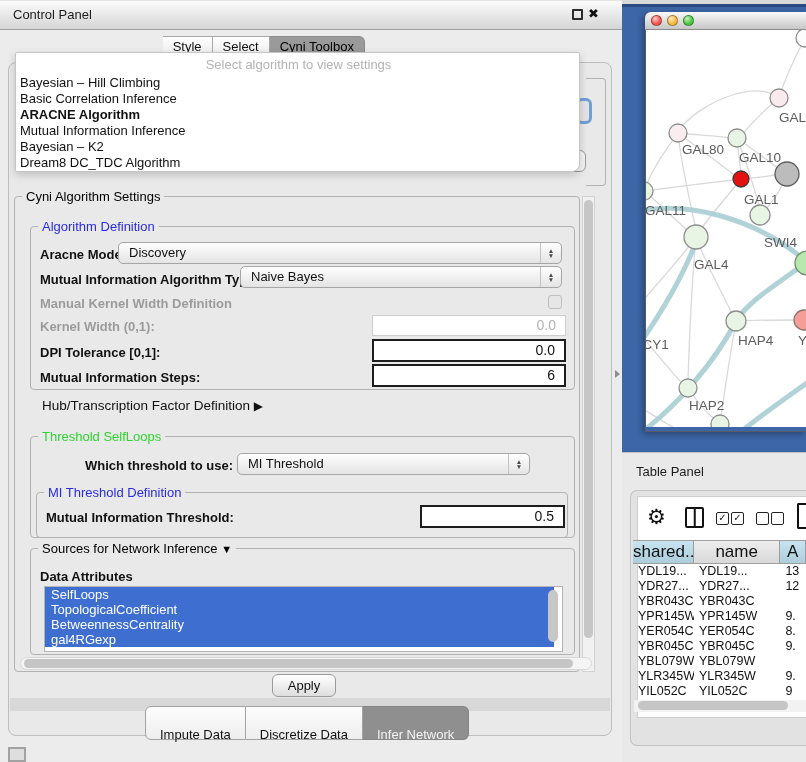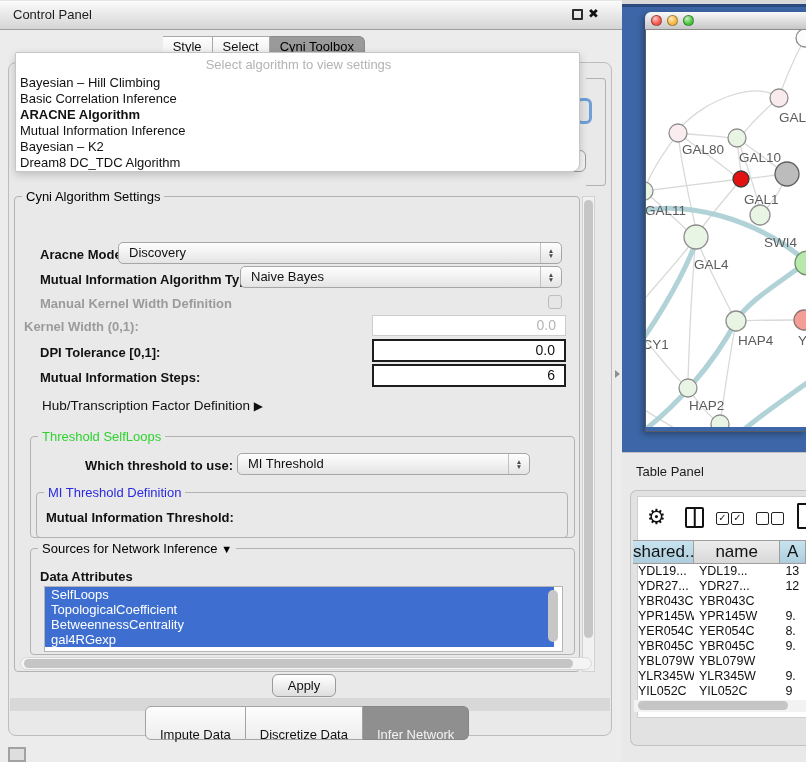--- a/index.html
+++ b/index.html
@@ -168,37 +168,40 @@
         <div class="abs popup-item" style="top: 102px;">Dream8 DC_TDC Algorithm</div>
       </div>
   </div>
 
   <div class="abs group" style="left:14px;top:196px;width:566px;height:476px;">
     <span class="gtitle">Cyni Algorithm Settings</span>
   </div>
   <div class="abs vsb-track"></div>
   <div class="abs vsb-thumb"></div>
 
+  <div class="abs group" style="left:30px;top:226px;width:545px;height:164px;">
+    <span class="gtitle blue-t">Algorithm Definition</span>
+  </div>
 
   <div class="abs lbl" style="left:40px;top:247px;">Aracne Mode:</div>
   <div class="abs combo" style="left:118px;top:242px;width:444px;">
     <span>Discovery</span>
     <span class="spin">▲<br>▼</span>
   </div>
 
   <div class="abs lbl" style="left:40px;top:272px;">Mutual Information Algorithm Type:</div>
   <div class="abs combo" style="left:240px;top:266px;width:322px;">
     <span>Naive Bayes</span>
     <span class="spin">▲<br>▼</span>
   </div>
 
   <div class="abs lbl dis" style="left:40px;top:296px;">Manual Kernel Width Definition</div>
   <div class="abs checkbox" style="left:548px;top:295px;"></div>
 
-  <div class="abs lbl dis" style="left:24px;top:319px;">Kernel Width (0,1):</div>
+  <div class="abs lbl dis" style="left:40px;top:319px;">Kernel Width (0,1):</div>
   <div class="abs field dis" style="left:372px;top:315px;width:194px;height:21px;">0.0</div>
 
   <div class="abs lbl" style="left:40px;top:345px;">DPI Tolerance [0,1]:</div>
   <div class="abs field focused" style="left:372px;top:339px;width:194px;height:23px;">0.0</div>
 
   <div class="abs lbl" style="left:40px;top:370px;">Mutual Information Steps:</div>
   <div class="abs field focused" style="left:372px;top:364px;width:194px;height:23px;">6</div>
 
   <div class="abs" style="left:42px;top:398px;font-size:13.5px;color:#111;">
     <span>Hub/Transcription Factor Definition</span>
@@ -211,20 +214,21 @@
   <div class="abs lbl" style="left:85px;top:458px;">Which threshold to use:</div>
   <div class="abs combo" style="left:237px;top:453px;width:293px;">
     <span>MI Threshold</span>
     <span class="spin">▲<br>▼</span>
   </div>
 
   <div class="abs group" style="left:36px;top:492px;width:532px;height:46px;">
     <span class="gtitle blue-t">MI Threshold Definition</span>
   </div>
   <div class="abs lbl" style="left:46px;top:510px;">Mutual Information Threshold:</div>
+  <div class="abs field focused" style="left:420px;top:505px;width:145px;height:23px;">0.5</div>
 
   <div class="abs group" style="left:30px;top:548px;width:545px;height:107px;">
     <span class="gtitle"><span>Sources for Network Inference</span> <span style="font-size:11px;">▼</span></span>
   </div>
   <div class="abs lbl" style="left:40px;top:569px;">Data Attributes</div>
   <div class="abs attr-list" style="left:44px;top:586px;width:519px;height:66px;">
     <div id="attr-items">
         <div class="attr-item" style="background: rgb(61, 110, 208); width: 503px;">SelfLoops</div>
         <div class="attr-item" style="background: rgb(61, 110, 208); width: 503px;">TopologicalCoefficient</div>
         <div class="attr-item" style="background: rgb(61, 110, 208); width: 503px;">BetweennessCentrality</div>

